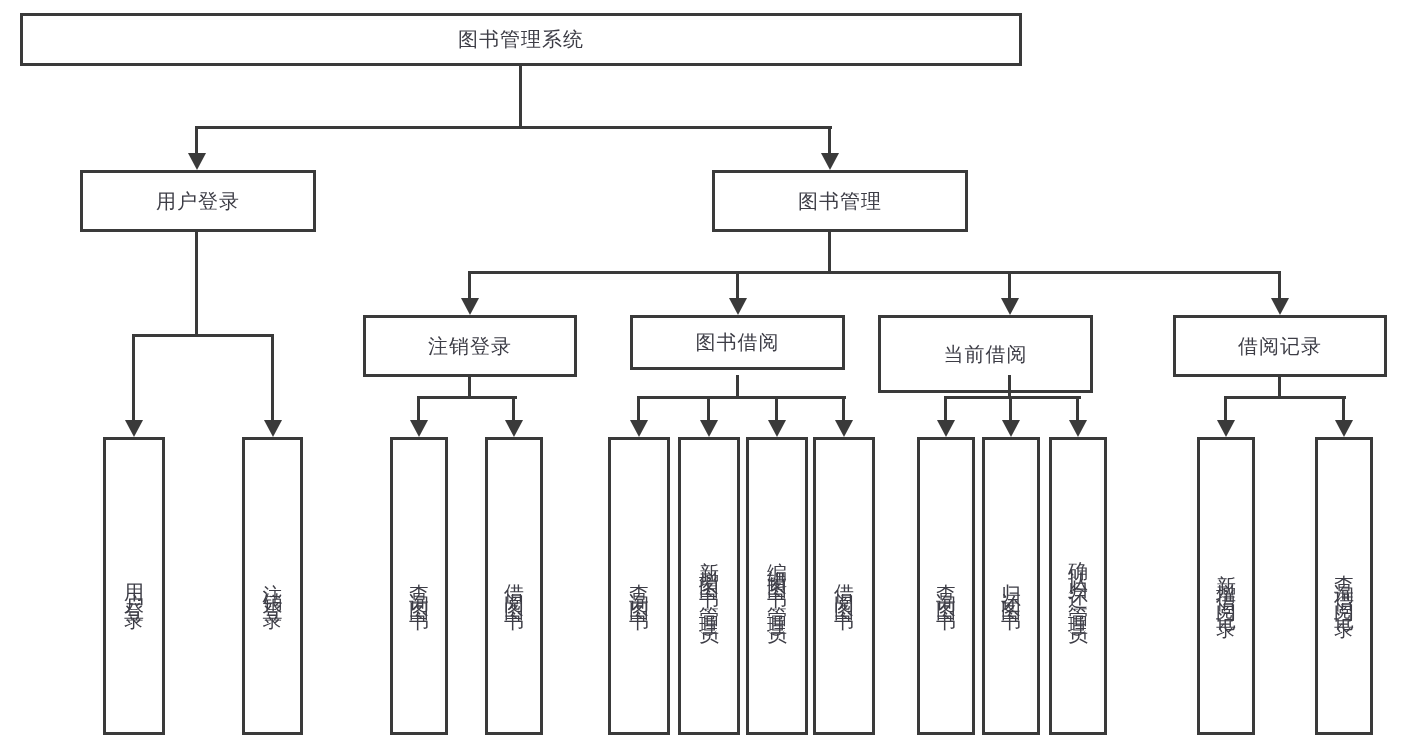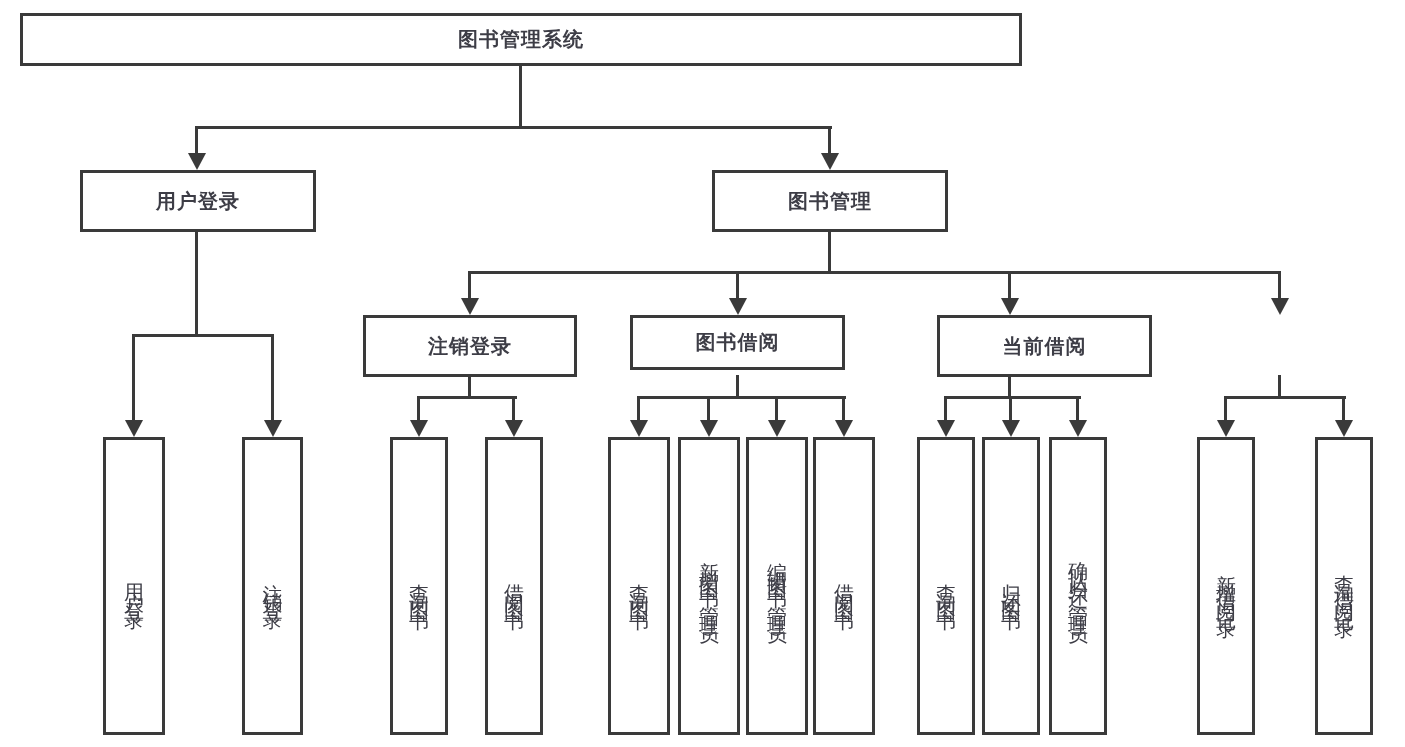--- a/index.html
+++ b/index.html
@@ -17,21 +17,21 @@
   .box{
     position:absolute;
     border:3px solid var(--line);
     box-sizing:border-box;
     display:flex;align-items:center;justify-content:center;
     background:transparent;
     z-index:2;
   }
   .box.h span{
     font-size:20px;color:var(--text);
-    letter-spacing:1px;white-space:nowrap;font-weight:bold;
+    letter-spacing:1px;white-space:nowrap;
   }
   .box.v span{
     writing-mode:vertical-rl;
     font-size:20px;color:var(--text);
     letter-spacing:9px;line-height:1.05;
   }
   .vl{position:absolute;width:3px;background:var(--line);z-index:1;}
   .hl{position:absolute;height:3px;background:var(--line);z-index:1;}
   .ar{
     position:absolute;width:0;height:0;z-index:1;
@@ -57,21 +57,21 @@
   <div class="vl" style="left:519px;top:64px;height:64px"></div>
   <div class="hl" style="left:195px;top:126px;width:637px"></div>
   <div class="vl" style="left:195px;top:126px;height:28px"></div>
   <div class="ar" style="left:188px;top:153px"></div>
   <div class="vl" style="left:828px;top:126px;height:28px"></div>
   <div class="ar" style="left:821px;top:153px"></div>
 
   <div class="box h" style="left:80px;top:170px;width:236px;height:62px">
     <span>用户登录</span>
   </div>
-  <div class="box h" style="left:712px;top:170px;width:236px;height:62px">
+  <div class="box h" style="left:712px;top:170px;width:256px;height:62px">
     <span>图书管理</span>
   </div>
 
   <div class="vl" style="left:195px;top:230px;height:106px"></div>
   <div class="hl" style="left:132px;top:334px;width:142px"></div>
   <div class="vl" style="left:132px;top:334px;height:87px"></div>
   <div class="ar" style="left:125px;top:420px"></div>
   <div class="vl" style="left:271px;top:334px;height:87px"></div>
   <div class="ar" style="left:264px;top:420px"></div>
 
@@ -85,22 +85,25 @@
   <div class="ar" style="left:1001px;top:298px"></div>
   <div class="vl" style="left:1278px;top:271px;height:28px"></div>
   <div class="ar" style="left:1271px;top:298px"></div>
 
   <div class="box h" style="left:363px;top:315px;width:214px;height:62px">
     <span>注销登录</span>
   </div>
   <div class="box h" style="left:630px;top:315px;width:215px;height:55px">
     <span>图书借阅</span>
   </div>
-  <div class="box h" style="left:937px;top:315px;width:215px;height:62px">
+  <div class="box h" style="left:878px;top:315px;width:215px;height:78px">
     <span>当前借阅</span>
+  </div>
+  <div class="box h" style="left:1173px;top:315px;width:214px;height:62px">
+    <span>借阅记录</span>
   </div>
 
   <div class="vl" style="left:468px;top:375px;height:23px"></div>
   <div class="hl" style="left:417px;top:396px;width:100px"></div>
   <div class="vl" style="left:417px;top:396px;height:26px"></div>
   <div class="ar" style="left:410px;top:420px"></div>
   <div class="vl" style="left:512px;top:396px;height:26px"></div>
   <div class="ar" style="left:505px;top:420px"></div>
 
   <div class="vl" style="left:736px;top:375px;height:23px"></div>

